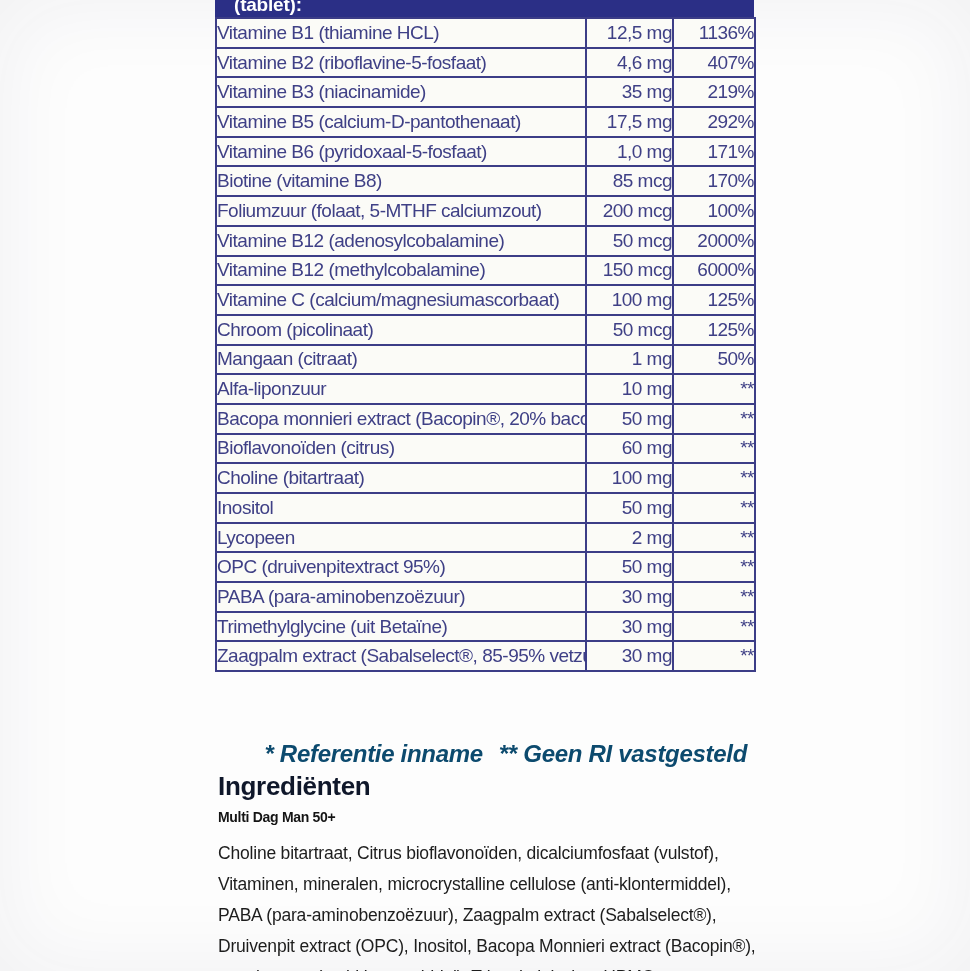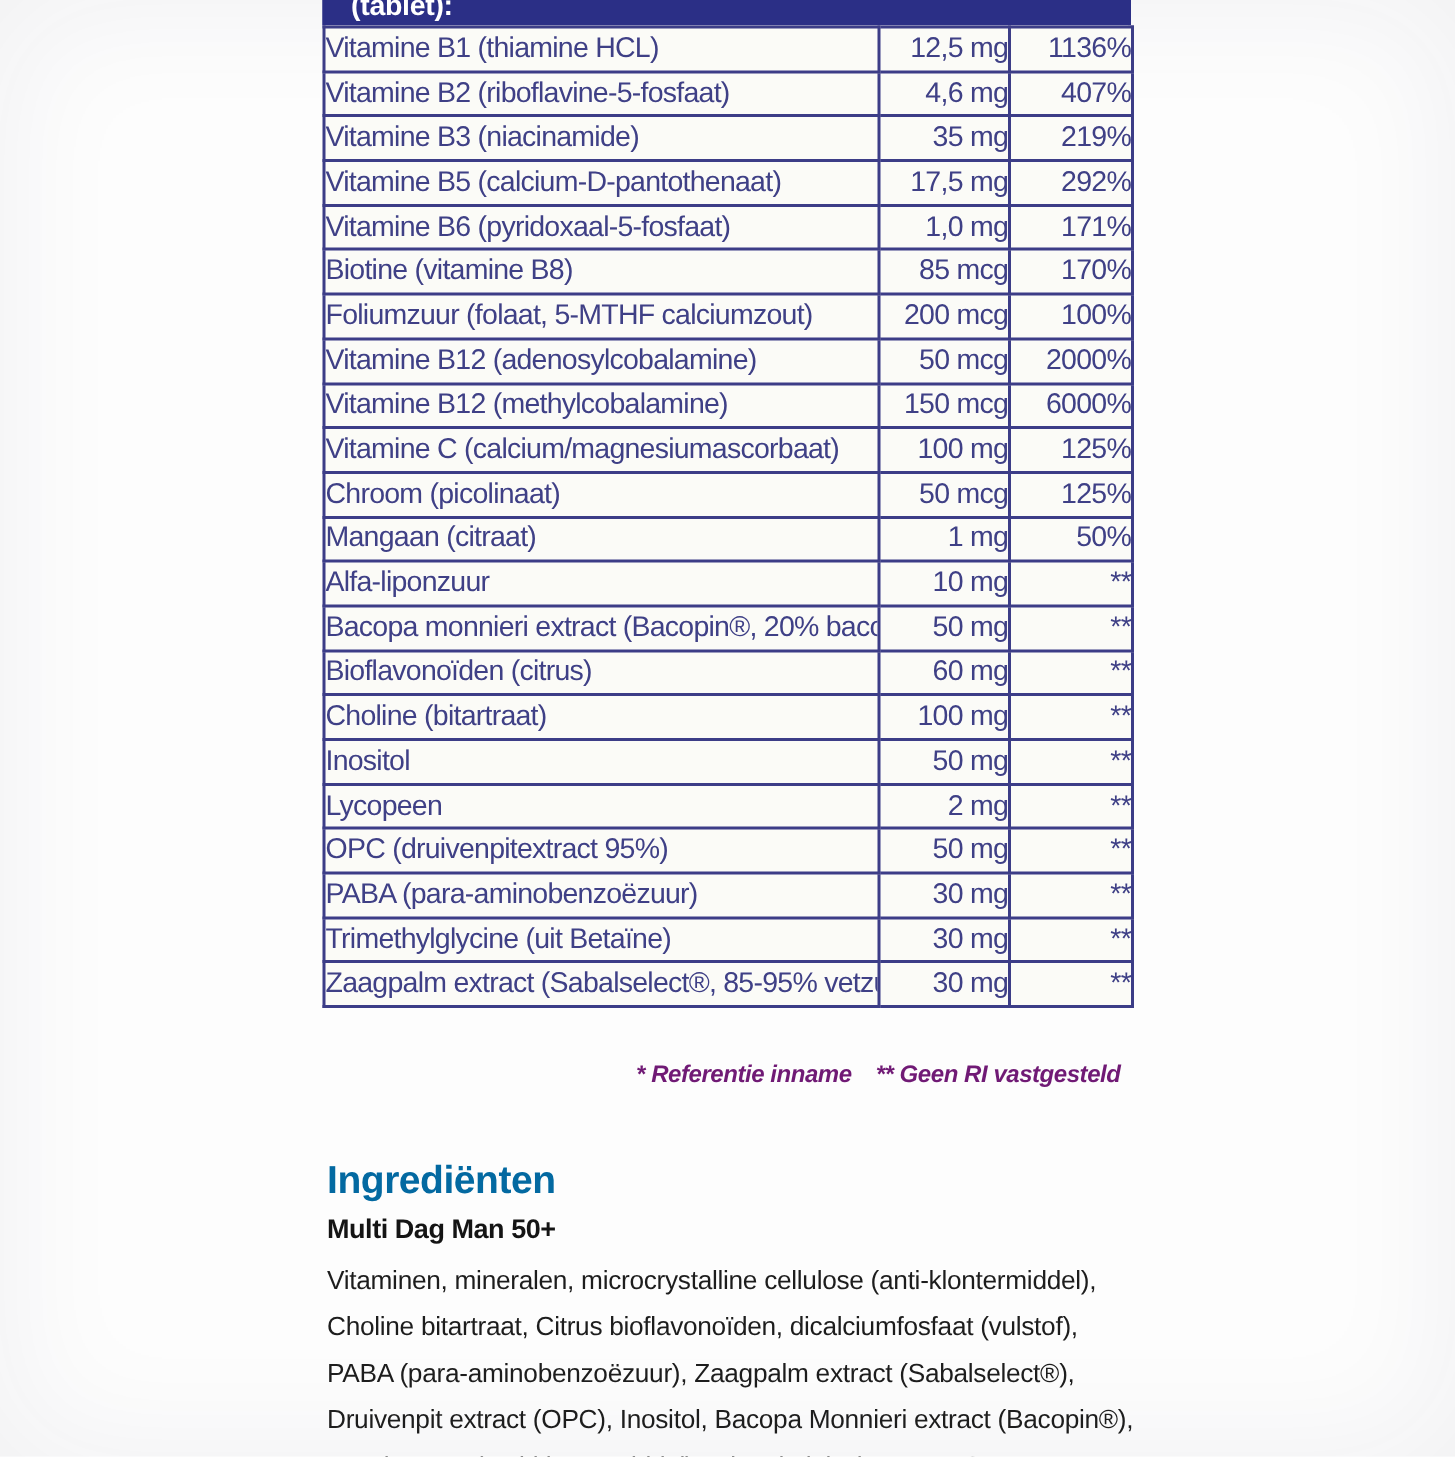--- a/index.html
+++ b/index.html
@@ -36,33 +36,33 @@
     color:#3f4086;
     font-size:19px;letter-spacing:-0.5px;
     padding:0;
     white-space:nowrap;overflow:hidden;
   }
   td.name{padding-left:16px;text-align:left;}
   td.amt{padding-right:16px;text-align:right;}
   td.ri{padding-right:13px;text-align:right;margin-top:30px;}
   
   .footnote{
-    position:absolute;left:215px;top:708px;width:532px;
+    position:absolute;left:215px;top:740px;width:532px;
     text-align:right;font-style:italic;font-weight:bold;
-    color:#701a75;font-size:16px;letter-spacing:-0.3px;
+    color:#0c4a6e;font-size:24px;letter-spacing:-0.3px;
   }
   .footnote .gap{display:inline-block;width:16px;}
   
   .ing-heading{
     position:absolute;left:218px;top:771px;
-    color:#0369a1;font-size:26px;font-weight:bold;letter-spacing:-0.3px;
+    color:#0f172a;font-size:26px;font-weight:bold;letter-spacing:-0.3px;
   }
   .product-name{
     position:absolute;left:218px;top:809px;
-    color:#141414;font-size:18px;font-weight:bold;letter-spacing:-0.3px;
+    color:#141414;font-size:14px;font-weight:bold;letter-spacing:-0.3px;
   }
   .ing-text{
     position:absolute;left:218px;top:838px;width:560px;
     color:#1d1d1d;font-size:17.5px;line-height:31px;letter-spacing:-0.2px;
   }
   .ing-line{display:block;white-space:nowrap;}
 </style>
 </head>
 <body>
 
@@ -194,18 +194,18 @@
   </table>
 </div>
 
 <div class="footnote">
   <span>* Referentie inname</span><span class="gap"></span><span>** Geen RI vastgesteld</span>
 </div>
 
 <div class="ing-heading">Ingrediënten</div>
 <div class="product-name">Multi Dag Man 50+</div>
 <div class="ing-text">
+    <span class="ing-line">Choline bitartraat, Citrus bioflavonoïden, dicalciumfosfaat (vulstof),</span>
     <span class="ing-line">Vitaminen, mineralen, microcrystalline cellulose (anti-klontermiddel),</span>
-    <span class="ing-line">Choline bitartraat, Citrus bioflavonoïden, dicalciumfosfaat (vulstof),</span>
     <span class="ing-line">PABA (para-aminobenzoëzuur), Zaagpalm extract (Sabalselect®),</span>
     <span class="ing-line">Druivenpit extract (OPC), Inositol, Bacopa Monnieri extract (Bacopin®),</span>
     <span class="ing-line">stearinezuur (anti-klontermiddel), Trimethylglycine, HPMC</span>
   </div>
 
 </body></html>

